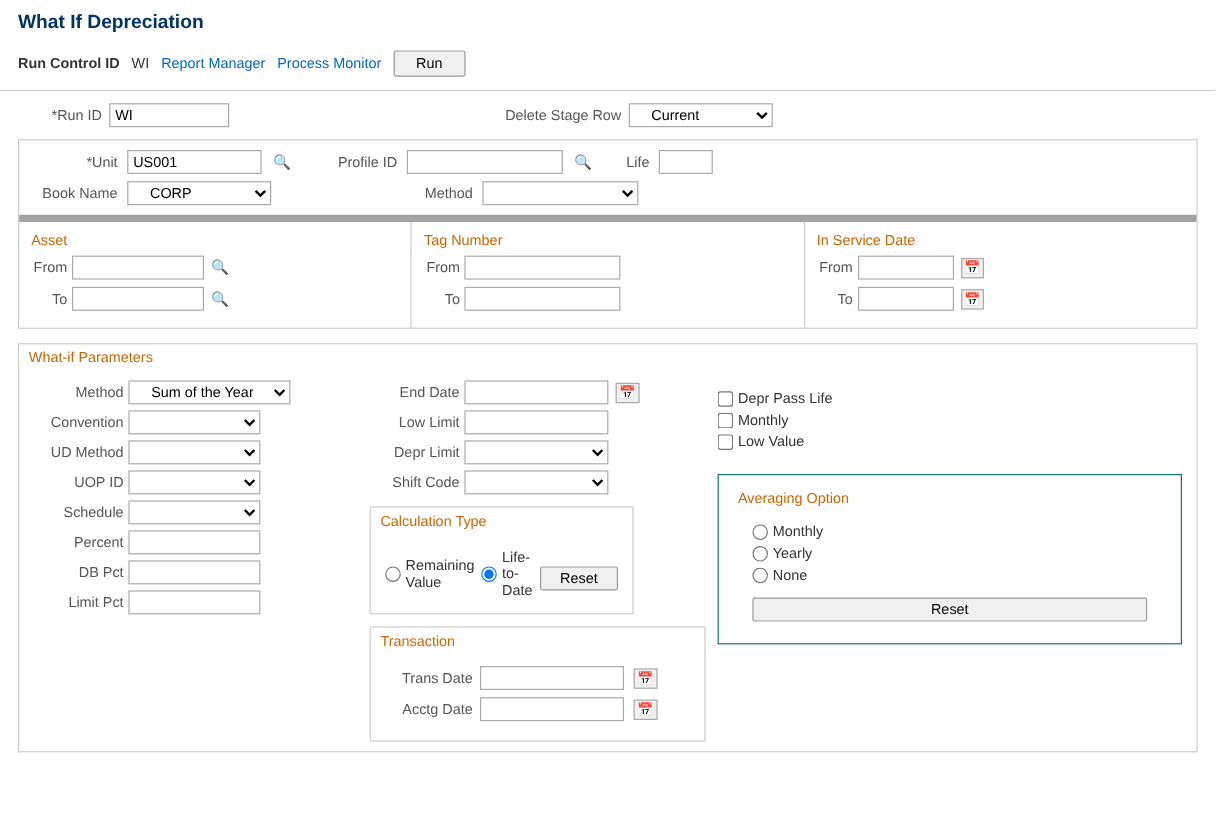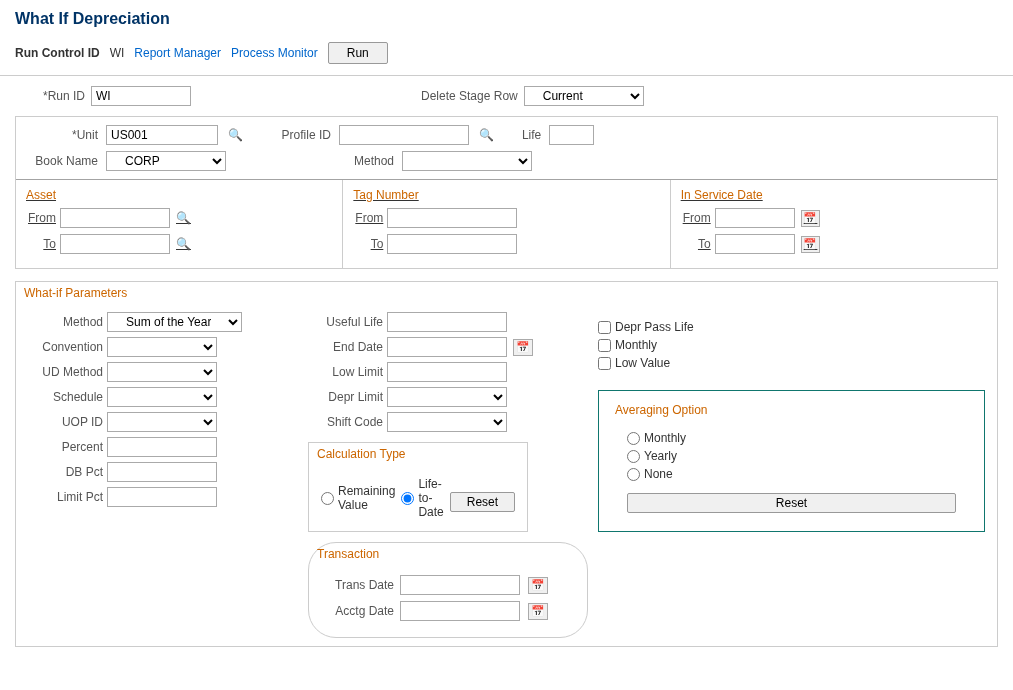--- a/index.html
+++ b/index.html
@@ -65,22 +65,21 @@
     .section-title {
       color: #cc6600;
       font-size: 12px;
       padding: 4px 8px;
       font-weight: normal;
     }
 
     .three-col-panels {
       display: flex;
       gap: 0;
-      border-top: 1px solid #a3a3a3;
-      text-decoration: underline;
+      border-top: 6px solid #a3a3a3;
     }
     .panel-col {
       flex: 1;
       border-right: 1px solid #ccc;
       padding: 8px 10px;
     }
     .panel-col:last-child { border-right: none; }
     .panel-col-title {
       color: #cc6600;
       font-size: 12px;
@@ -335,50 +334,46 @@
             <option></option>
           </select>
         </div>
         <div class="param-row">
           <span class="param-label">UD Method</span>
           <select style="width:110px;">
             <option></option>
           </select>
         </div>
         <div class="param-row">
+          <span class="param-label">UOP ID</span>
+          <select style="width:110px;">
+            <option></option>
+          </select>
+        </div>
+        <div class="param-row">
           <span class="param-label">Schedule</span>
           <select style="width:110px;">
             <option></option>
           </select>
         </div>
         <div class="param-row">
-          <span class="param-label">UOP ID</span>
-          <select style="width:110px;">
-            <option></option>
-          </select>
-        </div>
-        <div class="param-row">
           <span class="param-label">Percent</span>
           <input type="text" style="width: 110px;">
         </div>
         <div class="param-row">
           <span class="param-label">DB Pct</span>
           <input type="text" style="width: 110px;">
         </div>
         <div class="param-row">
           <span class="param-label">Limit Pct</span>
           <input type="text" style="width: 110px;">
         </div>
       </div>
 
       <div class="what-if-middle">
-        <div class="param-row">
-          <span class="param-label">Useful Life</span>
-          <input type="text" style="width: 120px;">
-        </div>
         <div class="param-row">
           <span class="param-label">End Date</span>
           <input type="text" style="width: 120px;">
           <span class="cal-icon">📅</span>
         </div>
         <div class="param-row">
           <span class="param-label">Low Limit</span>
           <input type="text" style="width: 120px;">
         </div>
         <div class="param-row">
@@ -405,21 +400,21 @@
               </div>
               <div class="radio-row">
                 <input type="radio" name="calc_type" checked="" style="">
                 <span>Life-to-Date</span>
               </div>
               <button class="reset-button">Reset</button>
             </div>
           </div>
         </div>
 
-        <div class="trans-box" style="margin-top:10px; width:280px;border-radius:28px;">
+        <div class="trans-box" style="margin-top:10px; width:280px;">
           <div class="trans-title">Transaction</div>
           <div class="trans-content">
             <div class="trans-row">
               <span class="trans-label">Trans Date</span>
               <input type="text" style="width: 120px;">
               <span class="cal-icon">📅</span>
             </div>
             <div class="trans-row">
               <span class="trans-label">Acctg Date</span>
               <input type="text" style="width: 120px;">

